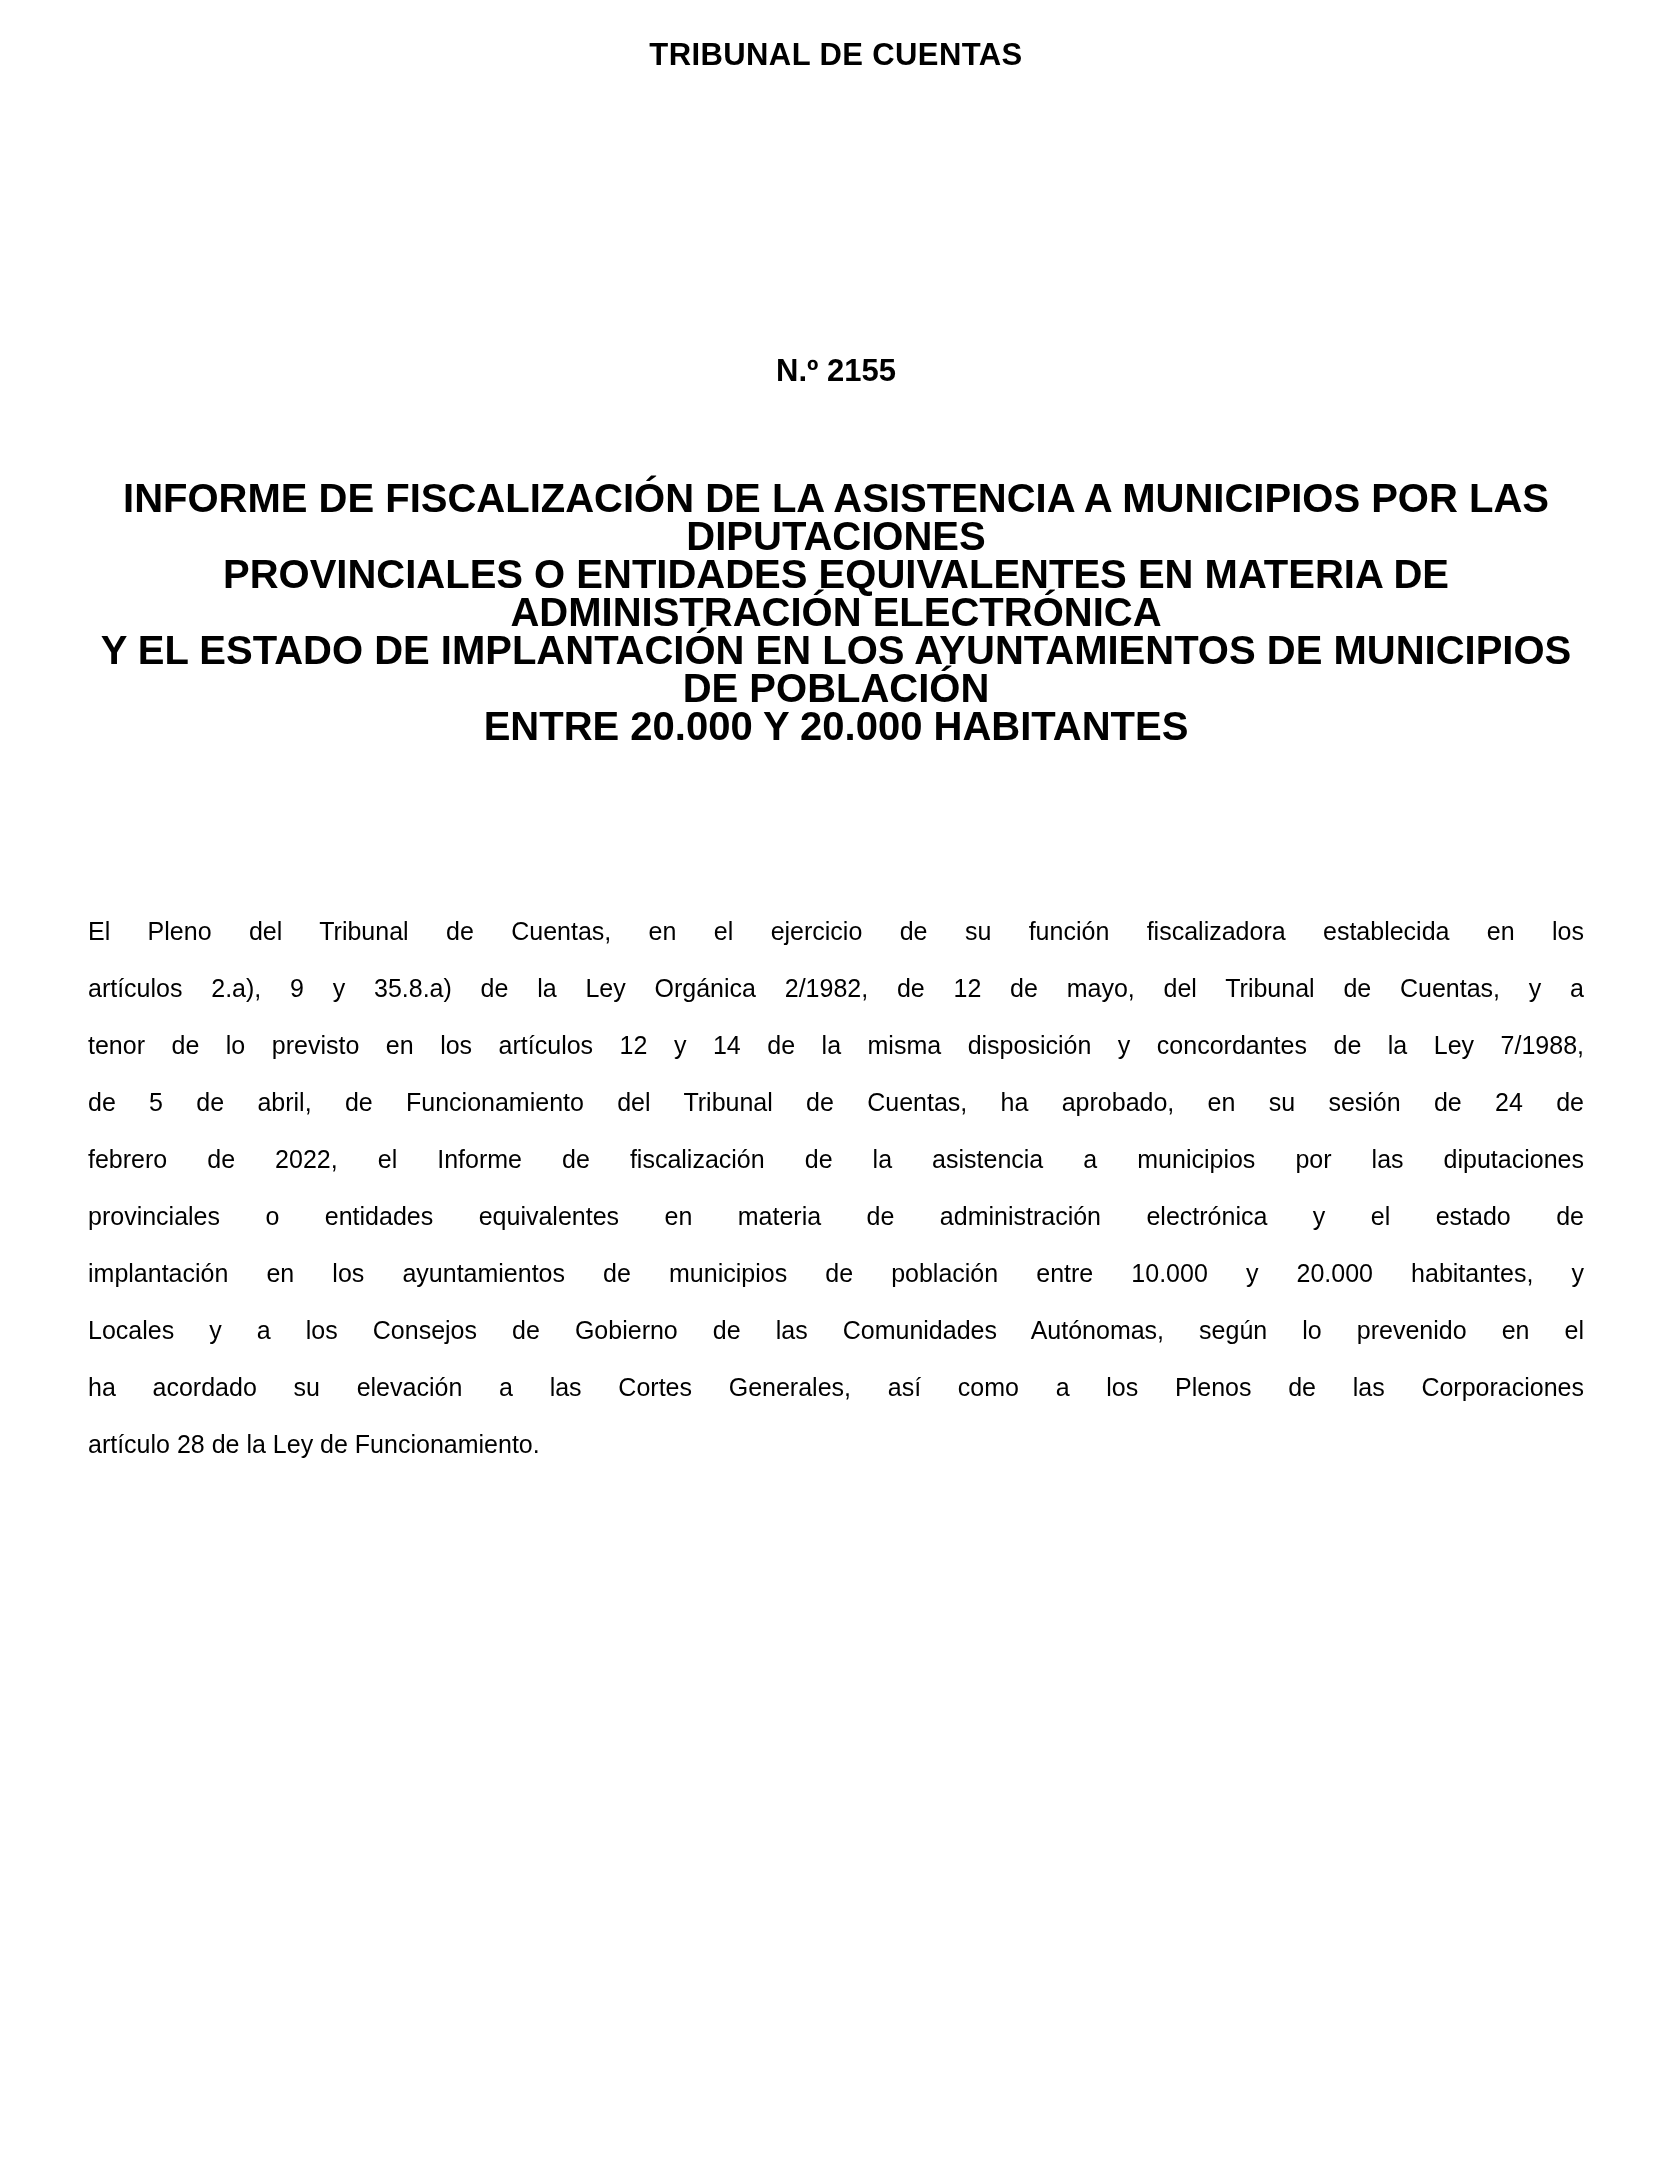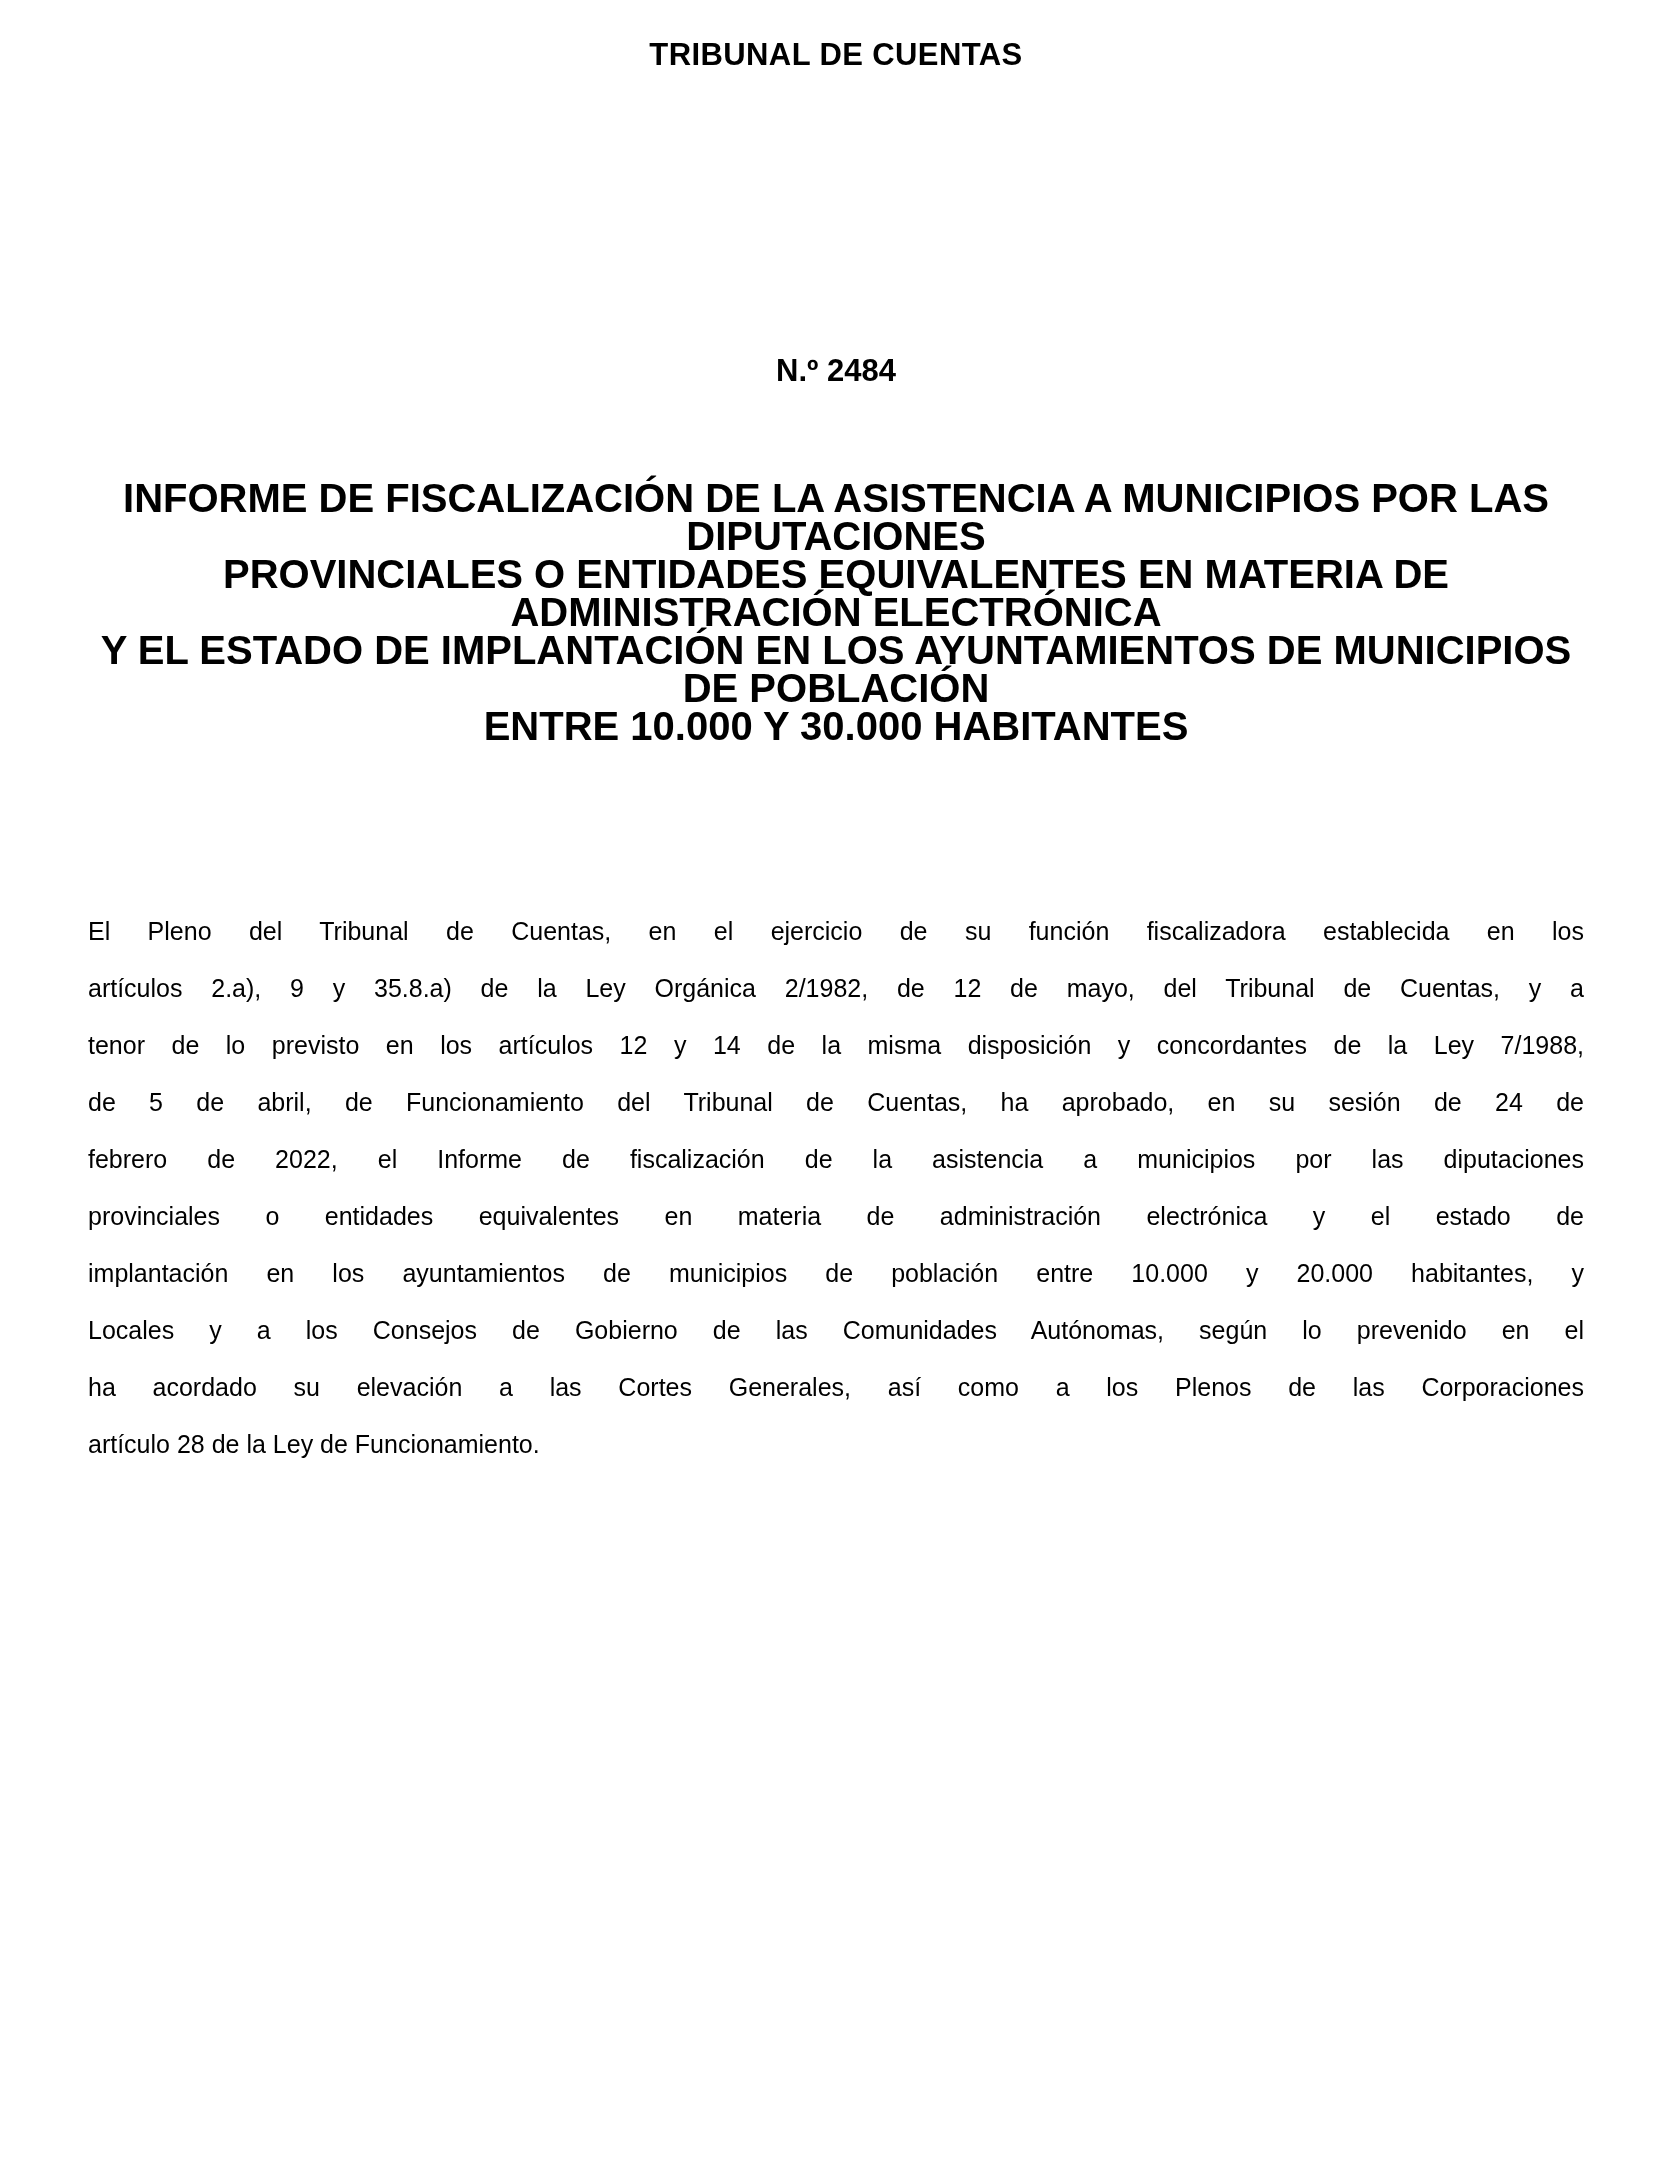--- a/index.html
+++ b/index.html
@@ -66,27 +66,27 @@
     text-align-last: left;
   }
 </style>
 </head>
 <body>
 
 <div class="page">
 
   <div class="doc-header">TRIBUNAL DE CUENTAS</div>
 
-  <div class="doc-number">N.º 2484</div>
+  <div class="doc-number">N.º 2155</div>
 
   <div class="doc-title">
     <div>INFORME DE FISCALIZACIÓN DE LA ASISTENCIA A MUNICIPIOS POR LAS DIPUTACIONES</div>
     <div>PROVINCIALES O ENTIDADES EQUIVALENTES EN MATERIA DE ADMINISTRACIÓN ELECTRÓNICA</div>
     <div>Y EL ESTADO DE IMPLANTACIÓN EN LOS AYUNTAMIENTOS DE MUNICIPIOS DE POBLACIÓN</div>
-    <div>ENTRE 10.000 Y 30.000 HABITANTES</div>
+    <div>ENTRE 20.000 Y 20.000 HABITANTES</div>
   </div>
 
   <div class="doc-body">
     <div class="body-line">El Pleno del Tribunal de Cuentas, en el ejercicio de su función fiscalizadora establecida en los</div>
     <div class="body-line">artículos 2.a), 9 y 35.8.a) de la Ley Orgánica 2/1982, de 12 de mayo, del Tribunal de Cuentas, y a</div>
     <div class="body-line">tenor de lo previsto en los artículos 12 y 14 de la misma disposición y concordantes de la Ley 7/1988,</div>
     <div class="body-line">de 5 de abril, de Funcionamiento del Tribunal de Cuentas, ha aprobado, en su sesión de 24 de</div>
     <div class="body-line">febrero de 2022, el Informe de fiscalización de la asistencia a municipios por las diputaciones</div>
     <div class="body-line">provinciales o entidades equivalentes en materia de administración electrónica y el estado de</div>
     <div class="body-line">implantación en los ayuntamientos de municipios de población entre 10.000 y 20.000 habitantes, y</div>

